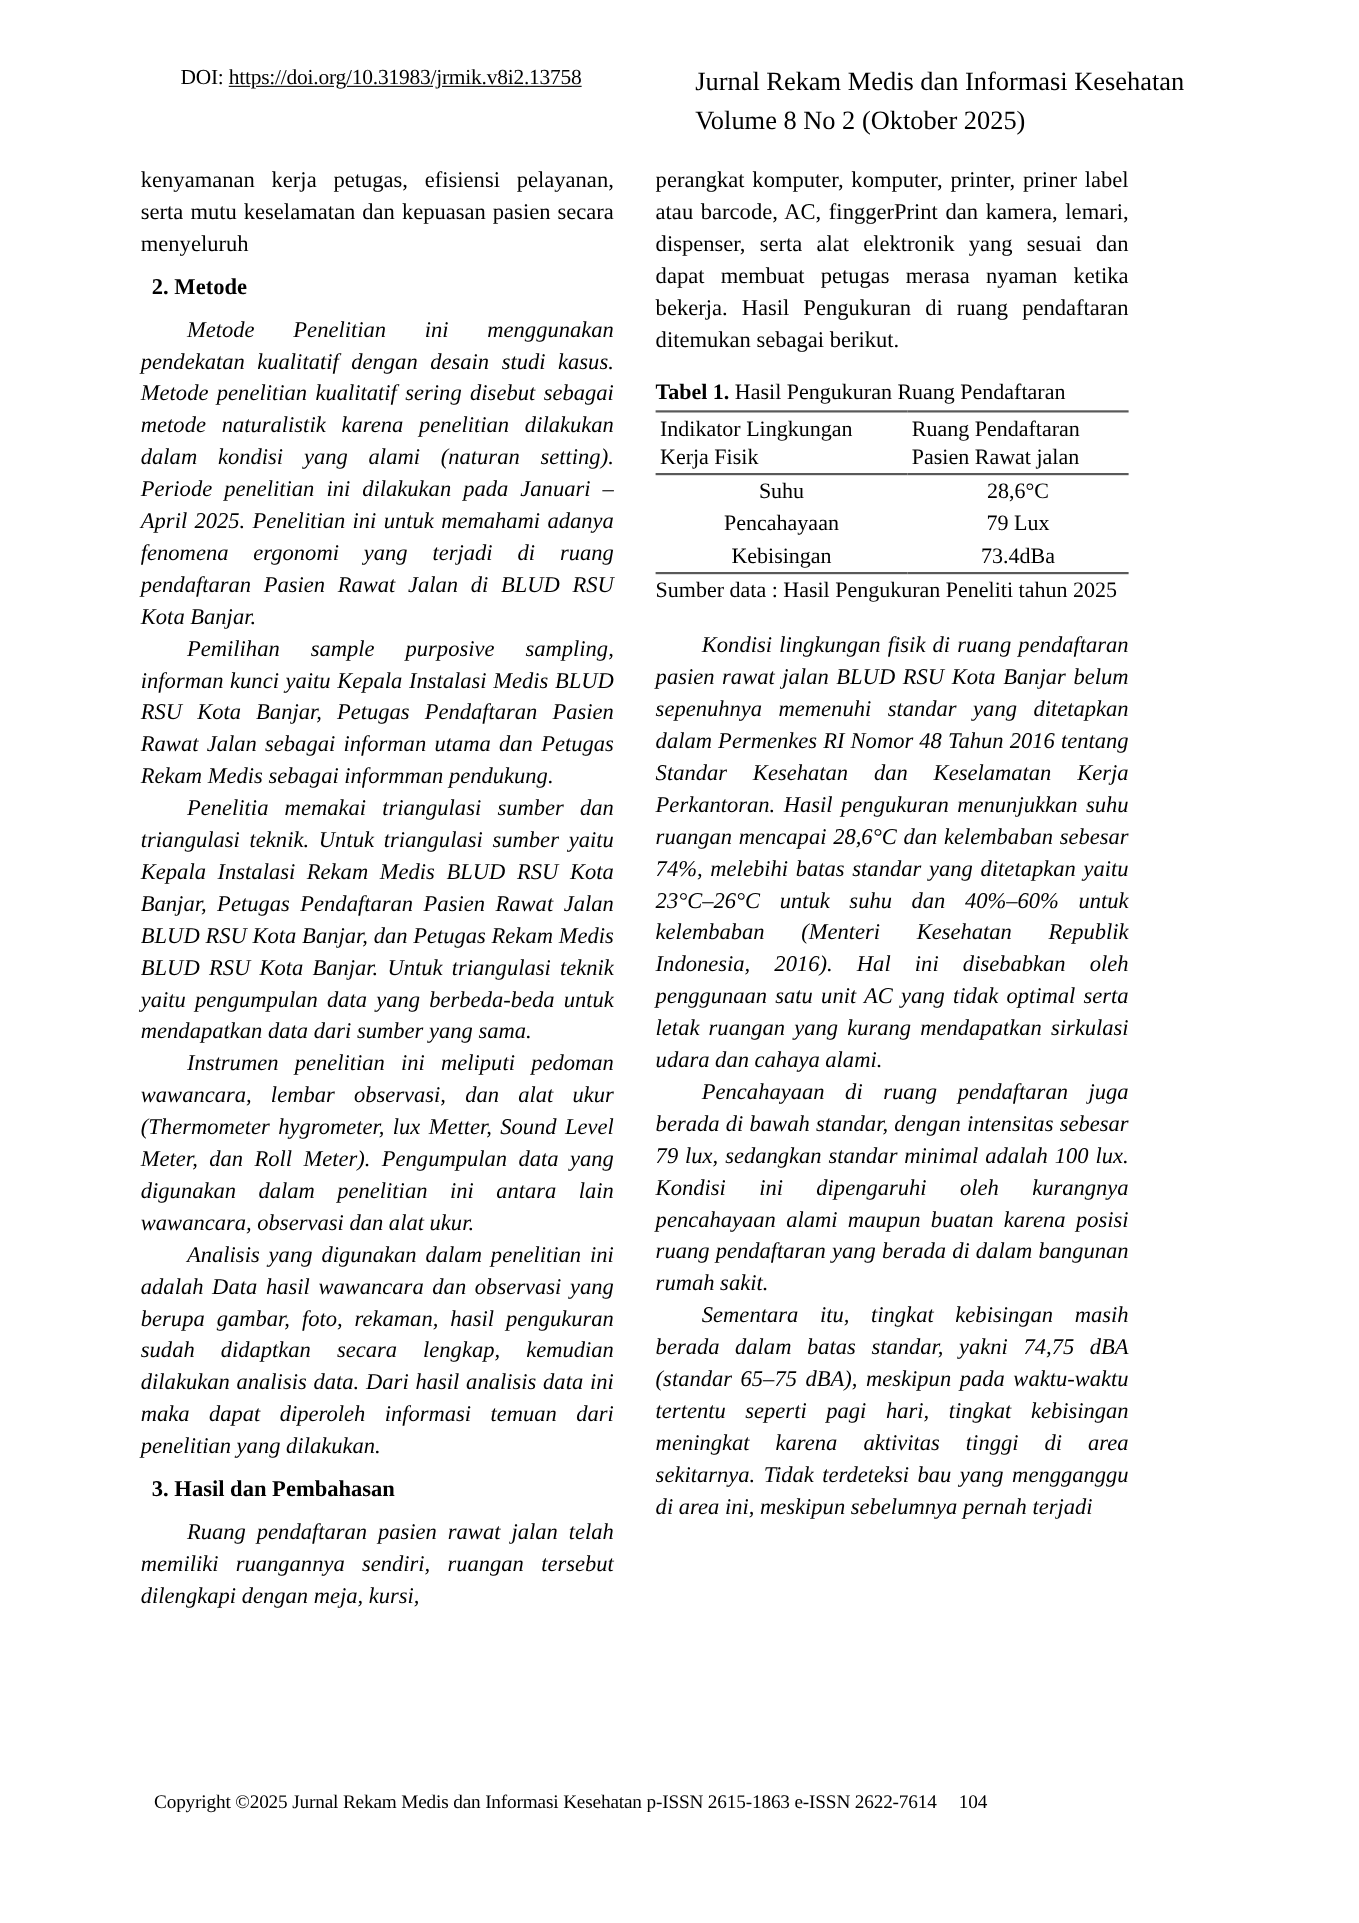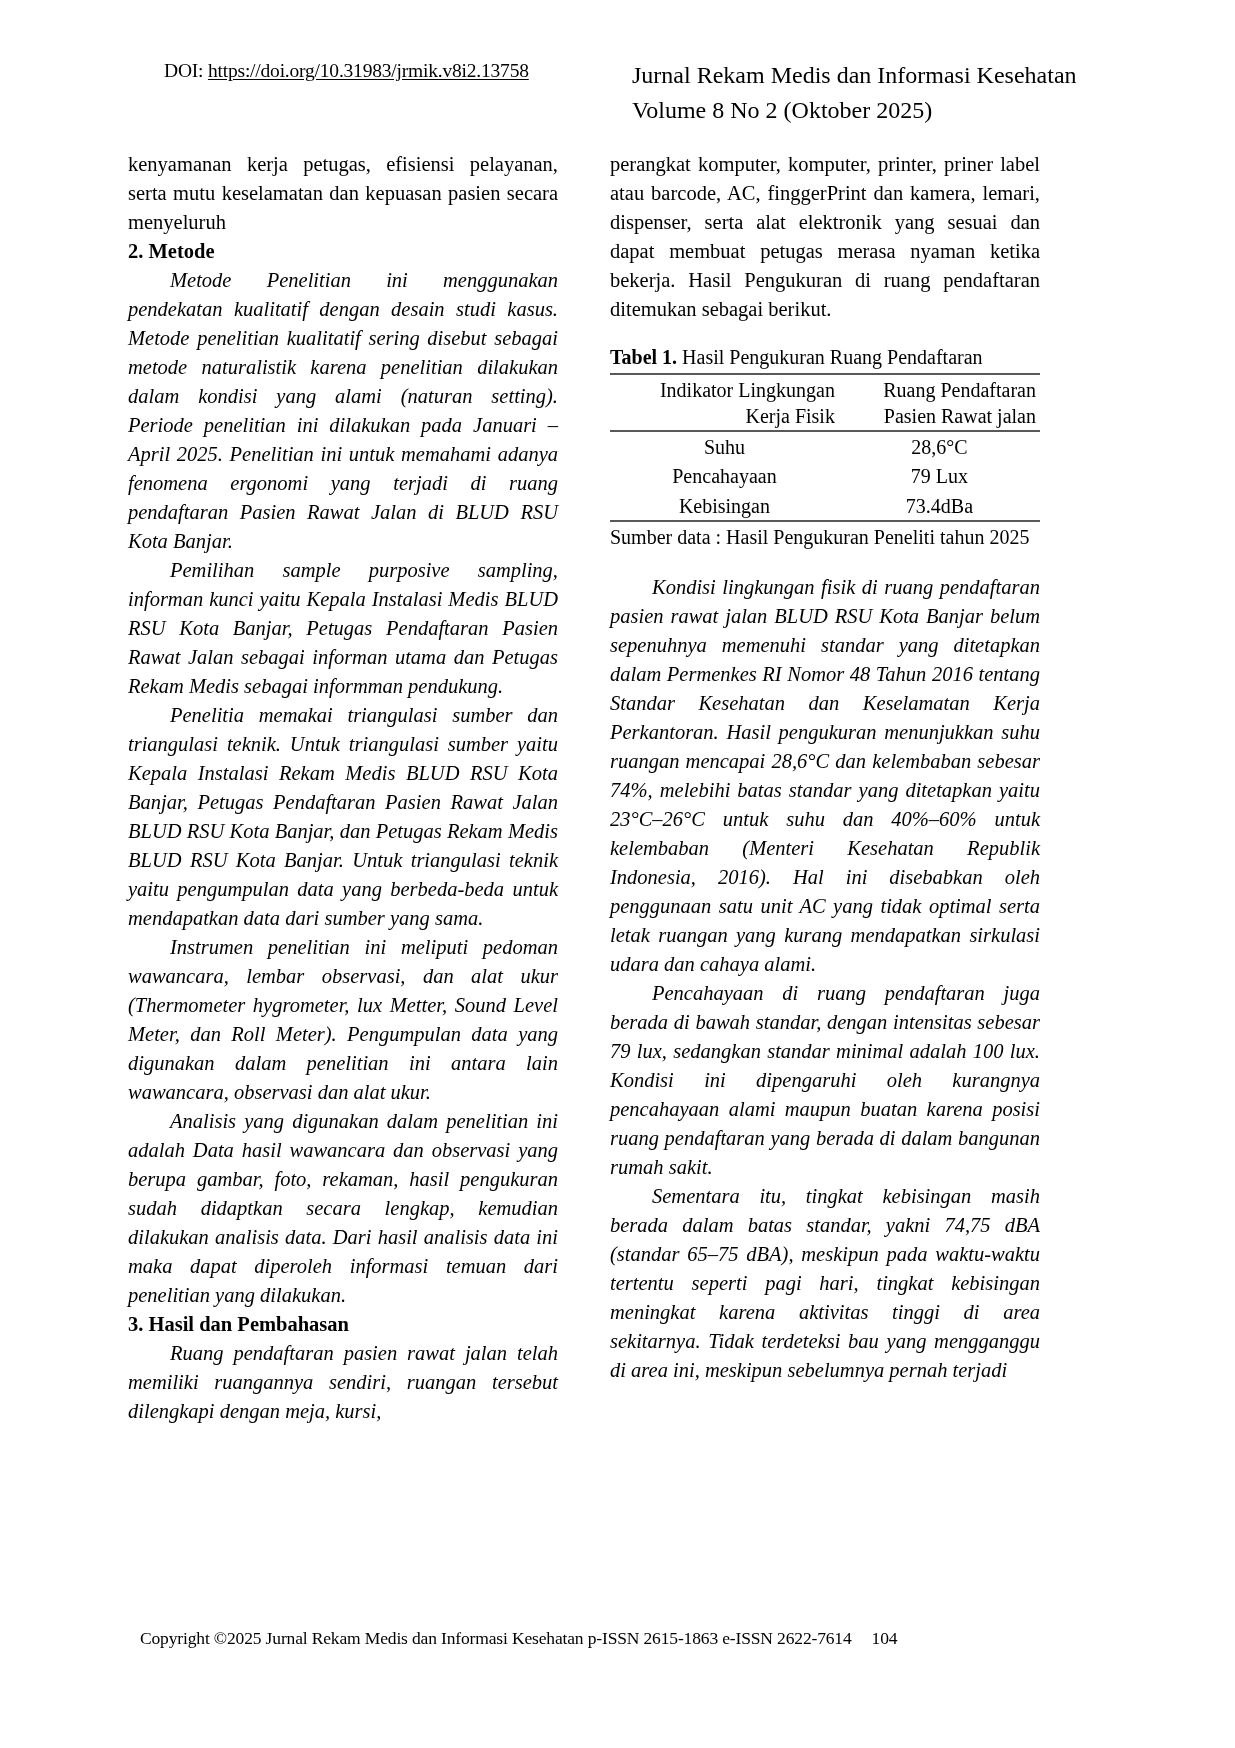--- a/index.html
+++ b/index.html
@@ -48,40 +48,40 @@
     line-height: 1.45;
   }
 
   
   .columns {
     position: absolute;
     top: 150px;
     left: 128px;
     width: 980px;
     display: flex;
-    gap: 52px;
+    gap: 38px;
     align-items: flex-start;
   }
   .col {
     width: 430px;
     font-size: 20.5px;
     line-height: 1.415;
     text-align: justify;
     text-justify: inter-word;
     hyphens: none;
   }
   .col p {
     margin: 0;
   }
   .col p.indent {
     text-indent: 42px;
     font-style: italic;
   }
   .heading {
-    margin: 0;
+    margin: 10px;
     font-weight: bold;
     font-size: 20.5px;
     line-height: 1.415;
     text-align: left;
   }
 
   
   .table-block {
     margin-top: 20px;
   }
@@ -92,21 +92,21 @@
     margin-bottom: 2px;
   }
   .table-caption b { font-weight: bold; }
   table.meas {
     width: 100%;
     border-collapse: collapse;
     font-size: 20px;
   }
   table.meas thead th {
     font-weight: normal;
-    text-align: right;
+    text-align: left;
     padding: 2px 4px 1px 4px;
     line-height: 1.3;
   }
   table.meas thead tr.head-row th {
     border-top: 2.2px solid #595959;
     border-bottom: 2.2px solid #595959;
   }
   table.meas tbody td {
     text-align: center;
     padding: 2px 4px 1px 4px;

